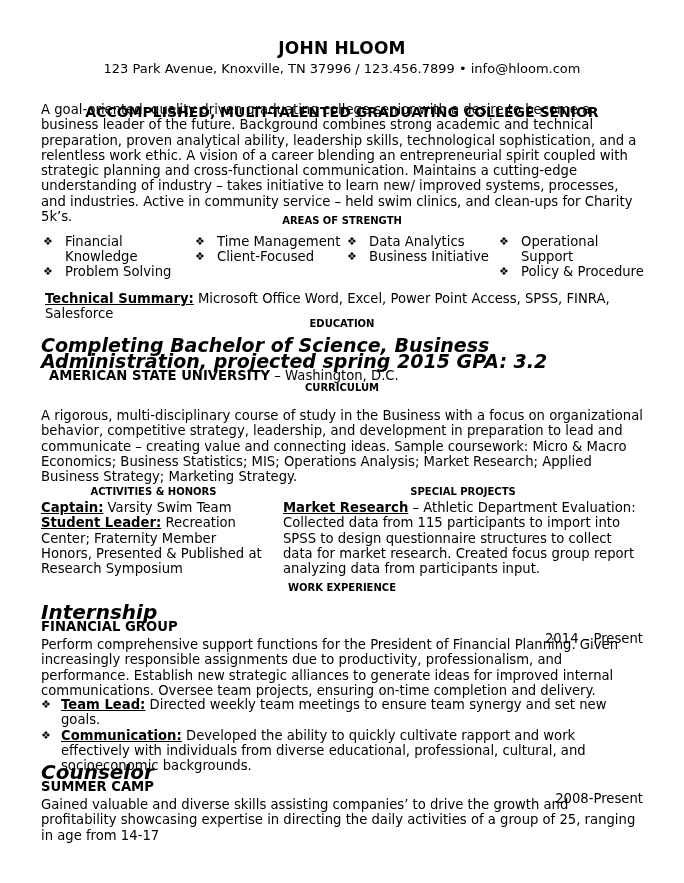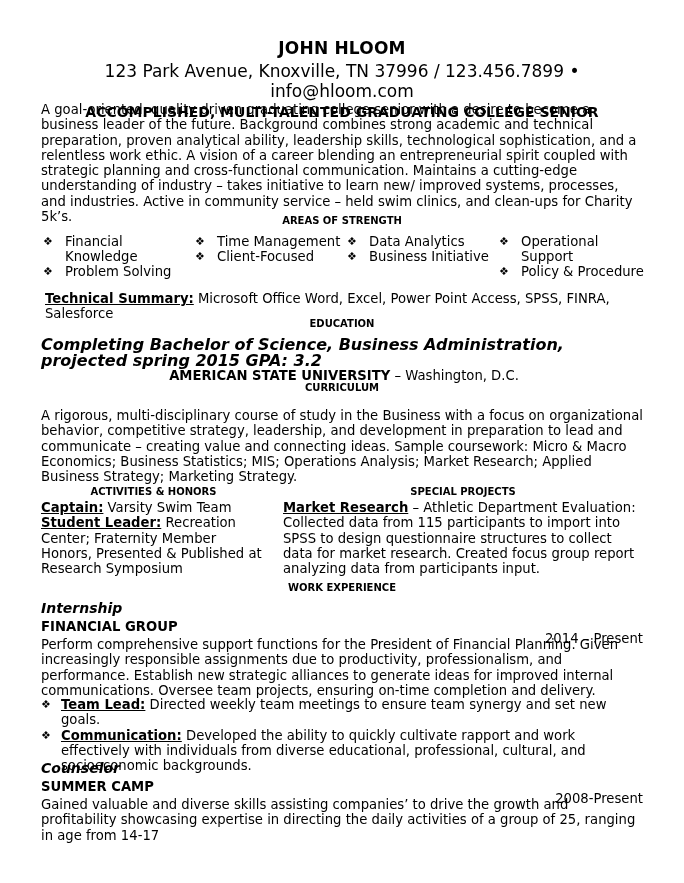--- a/index.html
+++ b/index.html
@@ -3,43 +3,43 @@
 <meta charset="utf-8">
 <style>
   html, body { margin: 0; padding: 0; background: #ffffff; }
   body {
     width: 684px; height: 883px; position: relative; overflow: hidden;
     font-family: "DejaVu Sans", sans-serif; color: #000; font-size: 13.2px;
   }
   .page { position: absolute; left: 41px; top: 0; width: 602px; }
   .center { text-align: center; }
   .name { position: absolute; top: 38px; left: 0; width: 602px; font-weight: bold; font-size: 17px; letter-spacing: 0.2px; }
-  .contact { position: absolute; top: 61px; left: 0; width: 602px; font-size: 17px; }
+  .contact { position: absolute; top: 61px; left: 0; width: 602px; font-size: 13px; }
   .headline { position: absolute; top: 84px; left: 0; width: 602px; font-weight: bold; font-size: 14px; margin-top: 20px; }
   .para { line-height: 15.3px; margin: 0; }
   .summary { position: absolute; top: 102px; left: 0; width: 602px; }
   .sec-title { font-weight: bold; font-size: 10px; }
   .areas-title { position: absolute; top: 215px; left: 0; width: 602px; }
   .areas { position: absolute; top: 234px; left: 0; width: 602px; }
   .acol { position: absolute; top: 0; }
   .acol ul { list-style: none; margin: 0; padding: 0; }
   .acol li { position: relative; padding-left: 24px; line-height: 15px; }
   .bul { position: absolute; left: 2px; top: 0; font-size: 11px; }
   .tech { position: absolute; top: 291px; left: 4px; width: 602px; }
   .u-bold { font-weight: bold; text-decoration: underline; }
   .edu-title { position: absolute; top: 318px; left: 0; width: 602px; }
-  .degree { position: absolute; top: 337px; left: 0; width: 602px; font-weight: bold; font-style: italic; font-size: 16px; line-height: 16px; }
-  .school { position: absolute; top: 368px; left: 2px; width: 602px; text-align: center; }
+  .degree { position: absolute; top: 337px; left: 0; width: 602px; font-weight: bold; font-style: italic; font-size: 19px; line-height: 16px; }
+  .school { position: absolute; top: 368px; left: 8px; width: 602px; }
   .curr-title { position: absolute; top: 382px; left: 0; width: 602px; }
   .curr { position: absolute; top: 408px; left: 0; width: 602px; }
   .act { position: absolute; top: 484px; left: 0; width: 225px; }
   .proj { position: absolute; top: 484px; left: 242px; width: 360px; }
   .act .sec-title, .proj .sec-title { text-align: center; display: block; margin-bottom: 0; line-height: 16px; }
   .work-title { position: absolute; top: 582px; left: 0; width: 602px; }
-  .role { font-weight: bold; font-style: italic; font-size: 14px; }
+  .role { font-weight: bold; font-style: italic; font-size: 20px; }
   .role1 { position: absolute; top: 600px; left: 0; }
   .org { position: absolute; left: 0; width: 602px; font-weight: bold; }
   .org .dates { position: absolute; right: 0; top: 0; font-weight: normal; margin-top: 12px; }
   .org1 { top: 619px; }
   .job1 { position: absolute; top: 637px; left: 0; width: 602px; }
   .jbullets { position: absolute; top: 697px; left: 0; width: 602px; }
   .jbullets ul { list-style: none; margin: 0; padding: 0; }
   .jbullets li { position: relative; padding-left: 20px; line-height: 15.3px; }
   .jbullets .bul { left: 0; }
   .role2 { position: absolute; top: 760px; left: 0; }

